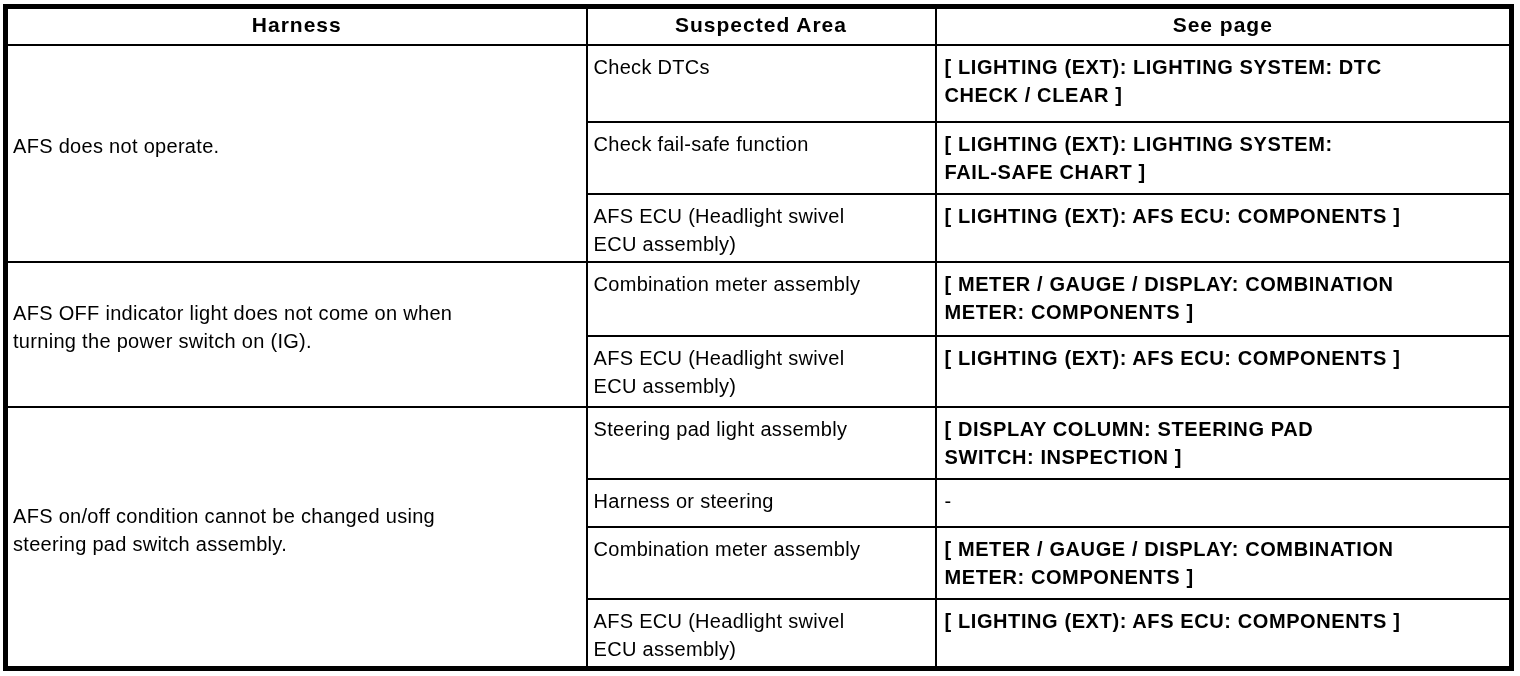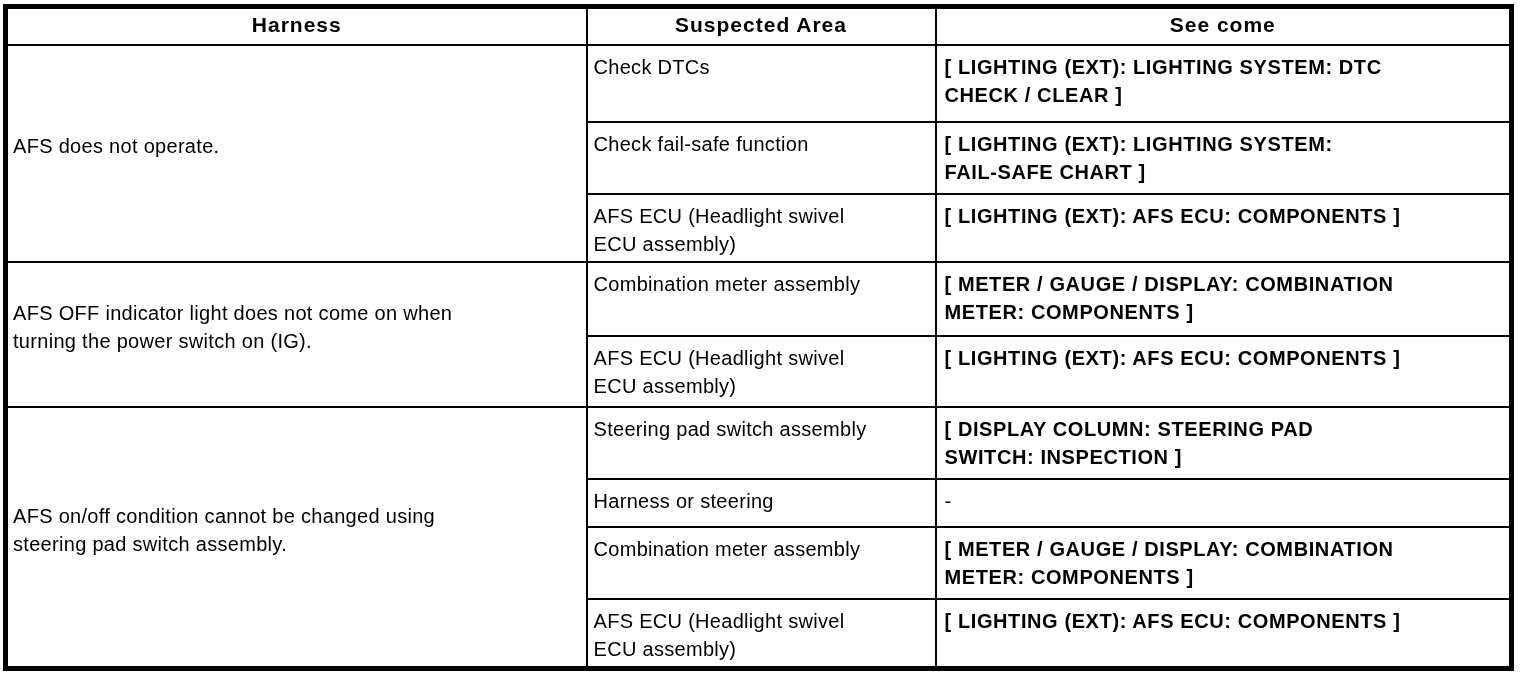--- a/index.html
+++ b/index.html
@@ -63,21 +63,21 @@
 <table class="symptom-table">
   <colgroup>
     <col style="width:581px">
     <col style="width:349px">
     <col style="width:576px">
   </colgroup>
   <thead>
     <tr style="height:38px">
       <th>Harness</th>
       <th>Suspected Area</th>
-      <th>See come</th>
+      <th>See page</th>
     </tr>
   </thead>
   <tbody>
 
     <tr style="height:77px">
       <td class="symptom" rowspan="3">AFS does not operate.</td>
       <td class="area">Check DTCs</td>
       <td class="page">[ LIGHTING (EXT): LIGHTING SYSTEM: DTC
 CHECK / CLEAR ]</td>
     </tr>
@@ -101,21 +101,21 @@
     </tr>
     <tr style="height:71px">
       <td class="area">AFS ECU (Headlight swivel
 ECU assembly)</td>
       <td class="page">[ LIGHTING (EXT): AFS ECU: COMPONENTS ]</td>
     </tr>
 
     <tr style="height:72px">
       <td class="symptom" rowspan="4">AFS on/off condition cannot be changed using
 steering pad switch assembly.</td>
-      <td class="area">Steering pad switch assembly</td>
+      <td class="area">Steering pad light assembly</td>
       <td class="page">[ DISPLAY COLUMN: STEERING PAD
 SWITCH: INSPECTION ]</td>
     </tr>
     <tr style="height:48px">
       <td class="area">Harness or steering</td>
       <td class="page plain">-</td>
     </tr>
     <tr style="height:72px">
       <td class="area">Combination meter assembly</td>
       <td class="page">[ METER / GAUGE / DISPLAY: COMBINATION

